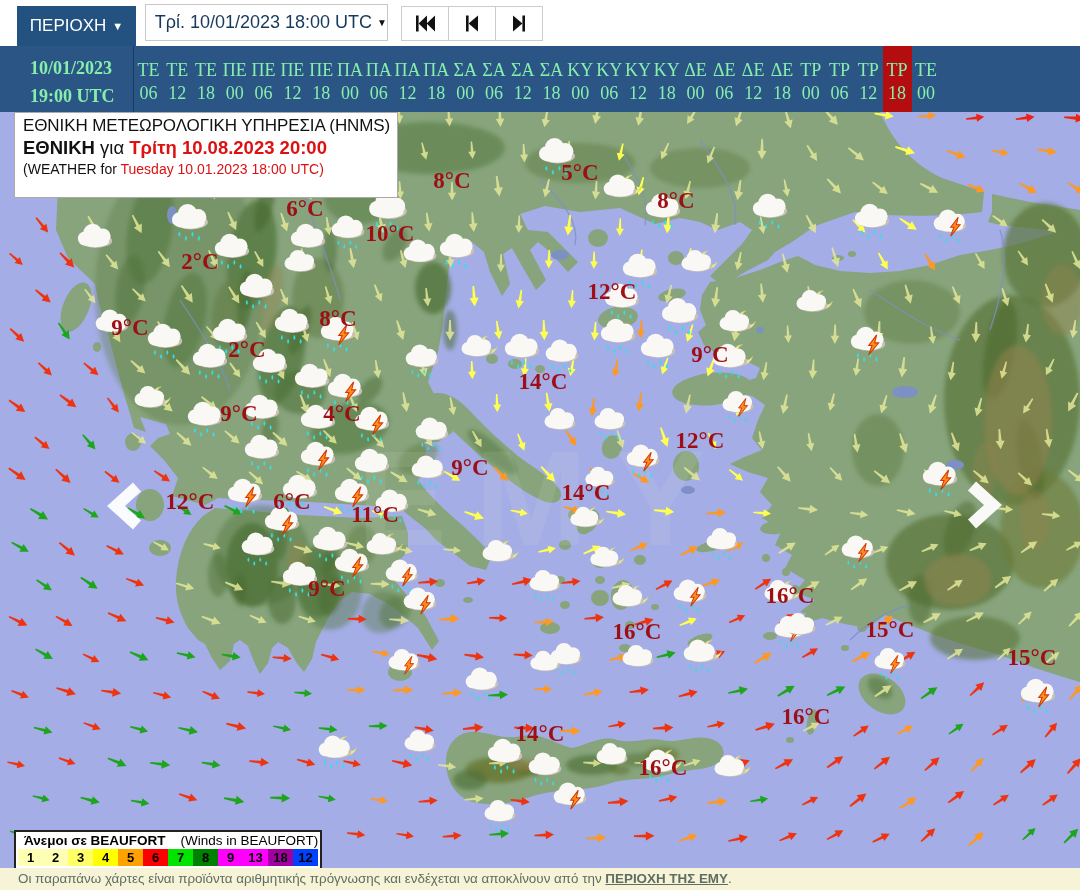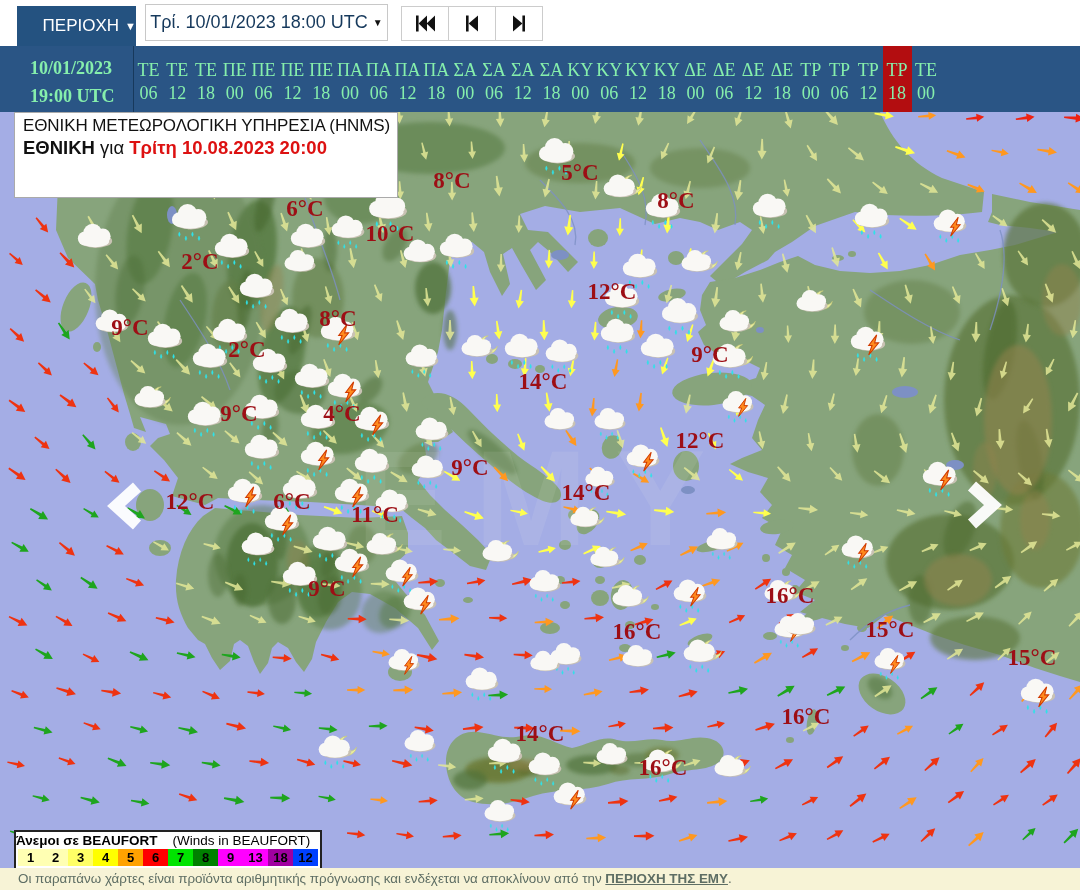--- a/index.html
+++ b/index.html
@@ -2567,22 +2567,22 @@
 <text x="637" y="639" font-family="Liberation Serif, serif" font-size="23" font-weight="bold" fill="#9d0e15" text-anchor="middle">16°C</text>
 <text x="890" y="637" font-family="Liberation Serif, serif" font-size="23" font-weight="bold" fill="#9d0e15" text-anchor="middle">15°C</text>
 <text x="1032" y="665" font-family="Liberation Serif, serif" font-size="23" font-weight="bold" fill="#9d0e15" text-anchor="middle">15°C</text>
 <text x="806" y="724" font-family="Liberation Serif, serif" font-size="23" font-weight="bold" fill="#9d0e15" text-anchor="middle">16°C</text>
 <text x="540" y="741" font-family="Liberation Serif, serif" font-size="23" font-weight="bold" fill="#9d0e15" text-anchor="middle">14°C</text>
 <text x="663" y="775" font-family="Liberation Serif, serif" font-size="23" font-weight="bold" fill="#9d0e15" text-anchor="middle">16°C</text>
       <path d="M137,487 L116,506 L137,525" stroke="#ffffff" stroke-width="12" fill="none" opacity="0.95"></path>
       <path d="M972,486 L993,505 L972,524" stroke="#ffffff" stroke-width="12" fill="none" opacity="0.95"></path>
     </svg>
     <div style="position:absolute;left:0;top:0;width:1080px;height:46px;background:#fff">
-      <div style="position:absolute;left:17px;top:6px;width:119px;height:40px;background:#245280;color:#fff;font:17px 'Liberation Sans',sans-serif;display:flex;align-items:center;justify-content:flex-end">ΠΕΡΙΟΧΗ <span style="font-size:11px;margin-left:6px">▼</span></div>
-      <div style="position:absolute;left:145px;top:4px;width:243px;height:37px;border:1px solid #c8c8c8;color:#16395c;font:18px 'Liberation Sans',sans-serif;display:flex;align-items:center;justify-content:center;box-sizing:border-box;white-space:nowrap">Τρί. 10/01/2023 18:00 UTC <span style="font-size:10px;margin-left:5px;color:#111">▼</span></div>
+      <div style="position:absolute;left:17px;top:6px;width:119px;height:40px;background:#245280;color:#fff;font:17px 'Liberation Sans',sans-serif;display:flex;align-items:center;justify-content:center">ΠΕΡΙΟΧΗ <span style="font-size:11px;margin-left:6px">▼</span></div>
+      <div style="position:absolute;left:145px;top:4px;width:243px;height:37px;border:1px solid #c8c8c8;color:#16395c;font:18px 'Liberation Sans',sans-serif;display:flex;align-items:center;justify-content:flex-end;box-sizing:border-box;white-space:nowrap">Τρί. 10/01/2023 18:00 UTC <span style="font-size:10px;margin-left:5px;color:#111">▼</span></div>
       <div style="position:absolute;left:402px;top:6px;height:35px;display:flex">
         <div style="width:48px;height:35px;border:1px solid #ccc;margin-left:-1px;display:flex;align-items:center;justify-content:center;box-sizing:border-box;background:#fff">
           <svg width="21" height="17" viewBox="0 0 21 17">
             <rect x="1" y="0.5" width="2.6" height="16" fill="#111"></rect>
             <path d="M12,0.5 L3.6,8.5 L12,16.5 Z" fill="#111"></path>
             <path d="M20,0.5 L11.6,8.5 L20,16.5 Z" fill="#111"></path>
           </svg>
         </div>
         <div style="width:48px;height:35px;border:1px solid #ccc;margin-left:-1px;display:flex;align-items:center;justify-content:center;box-sizing:border-box;background:#fff">
           <svg width="14" height="17" viewBox="0 0 14 17">
@@ -2712,23 +2712,24 @@
         <div style="height:30px;line-height:22px">18</div>
       </div>
       <div style="width:28.8px;text-align:center;flex:none">
         <div style="height:36px;line-height:48px">ΤΕ</div>
         <div style="height:30px;line-height:22px">00</div>
       </div>
     </div>
     <div style="position:absolute;left:14px;top:112px;width:384px;height:86px;background:#fff;border:1px solid #aaa;box-sizing:border-box;padding:3px 8px 0 8px;font-family:'Liberation Sans',sans-serif;overflow:hidden">
       <div style="font-size:17px;color:#111;white-space:nowrap;letter-spacing:-0.1px">ΕΘΝΙΚΗ ΜΕΤΕΩΡΟΛΟΓΙΚΗ ΥΠΗΡΕΣΙΑ (HNMS)</div>
       <div style="font-size:18.5px;color:#111;margin-top:1px;white-space:nowrap"><b>ΕΘΝΙΚΗ</b> για <b style="color:#dd1111">Τρίτη 10.08.2023 20:00</b></div>
+      <div style="font-size:14px;color:#111;margin-top:2px;white-space:nowrap">(WEATHER for <span style="color:#dd1111">Tuesday 10.01.2023 18:00 UTC)</span></div>
     </div>
     <div style="position:absolute;left:14px;top:830px;width:308px;background:#fff;border:2px solid #222;box-sizing:border-box">
-      <div style="font-family:'Liberation Sans',sans-serif;font-size:13.5px;padding:1px 0;white-space:nowrap"><b>Άνεμοι σε BEAUFORT</b>&nbsp;&nbsp;&nbsp;&nbsp;(Winds in BEAUFORT)</div>
+      <div style="font-family:'Liberation Sans',sans-serif;font-size:13.5px;padding:1px 8px;white-space:nowrap"><b>Άνεμοι σε BEAUFORT</b>&nbsp;&nbsp;&nbsp;&nbsp;(Winds in BEAUFORT)</div>
       <div style="display:flex;height:17px;margin:0 2px 2px 2px">
         <div style="flex:1;background:#ffffb3;text-align:center;font:bold 13px 'Liberation Sans',sans-serif;line-height:17px;color:#000">1</div>
         <div style="flex:1;background:#ffffb3;text-align:center;font:bold 13px 'Liberation Sans',sans-serif;line-height:17px;color:#000">2</div>
         <div style="flex:1;background:#ffff66;text-align:center;font:bold 13px 'Liberation Sans',sans-serif;line-height:17px;color:#000">3</div>
         <div style="flex:1;background:#ffff00;text-align:center;font:bold 13px 'Liberation Sans',sans-serif;line-height:17px;color:#000">4</div>
         <div style="flex:1;background:#ffa200;text-align:center;font:bold 13px 'Liberation Sans',sans-serif;line-height:17px;color:#000">5</div>
         <div style="flex:1;background:#ff0000;text-align:center;font:bold 13px 'Liberation Sans',sans-serif;line-height:17px;color:#000">6</div>
         <div style="flex:1;background:#00e400;text-align:center;font:bold 13px 'Liberation Sans',sans-serif;line-height:17px;color:#000">7</div>
         <div style="flex:1;background:#008000;text-align:center;font:bold 13px 'Liberation Sans',sans-serif;line-height:17px;color:#000">8</div>
         <div style="flex:1;background:#ff00ff;text-align:center;font:bold 13px 'Liberation Sans',sans-serif;line-height:17px;color:#000">9</div>

